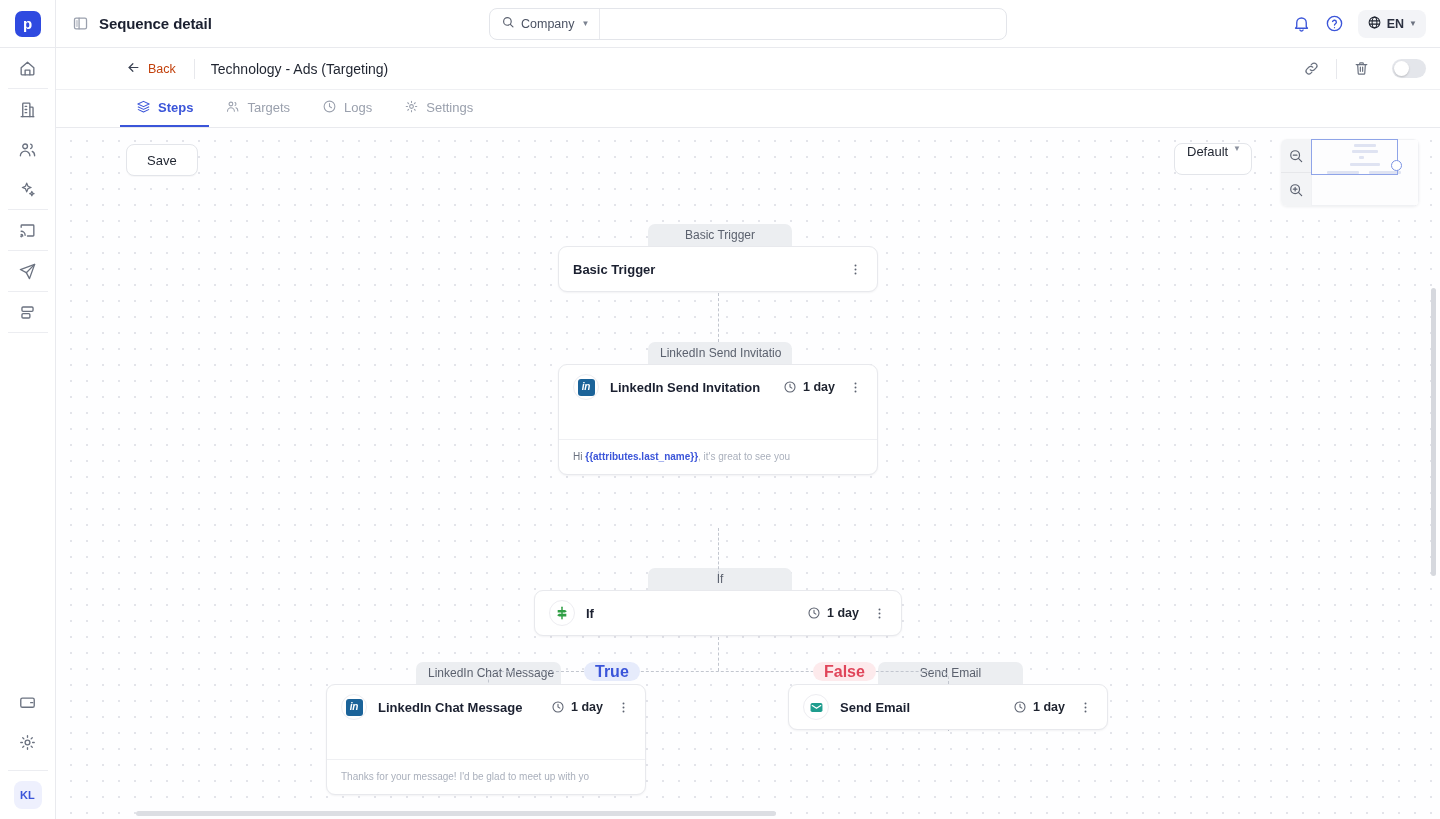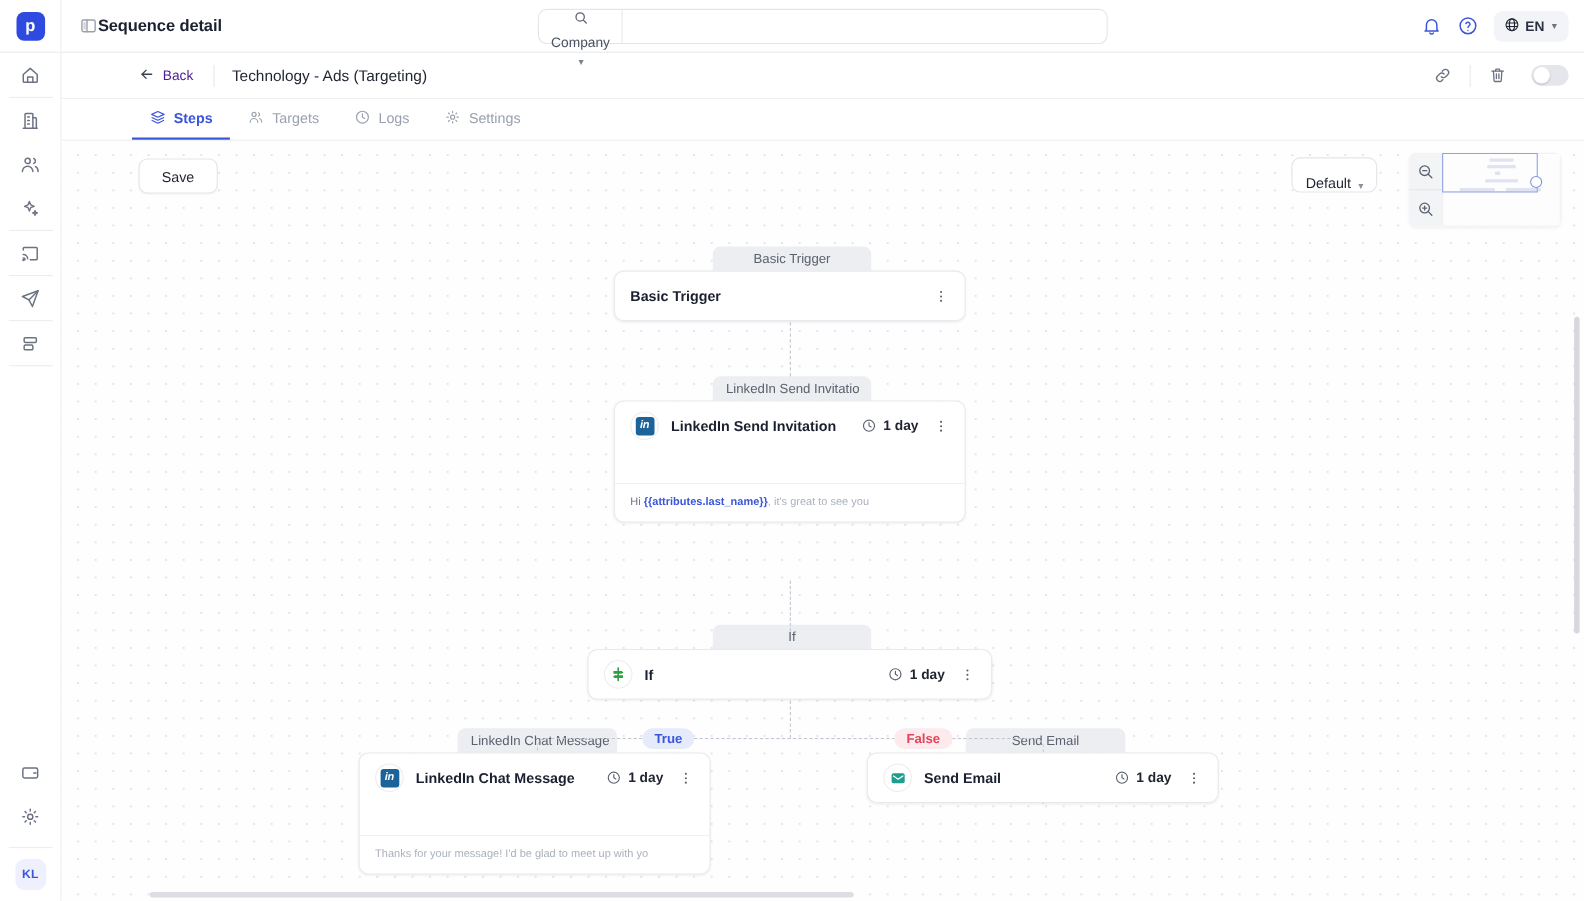--- a/index.html
+++ b/index.html
@@ -51,35 +51,35 @@
   .right { flex: 1 1 auto; display: flex; flex-direction: column; min-width: 0; position: relative; }
 
   
   .topbar {
     height: 48px; flex: 0 0 48px;
     border-bottom: 1px solid #e9eaee;
     display: flex; align-items: center;
     padding: 0 14px 0 16px; background: #fff;
     position: relative;
   }
-  .topbar-left { display: flex; align-items: center; }
+  .topbar-left { display: flex; align-items: center; gap: 10px; }
   .panel-icon { color: #9aa0ad; display: flex; }
   .page-title { font-size: 15px; font-weight: 700; color: #1b2030; letter-spacing: -.1px; }
 
   .searchwrap {
     position: absolute; left: 50%; transform: translateX(-50%);
     width: 518px; height: 32px;
     border: 1px solid #e3e5ea; border-radius: 8px;
     display: flex; align-items: center; background: #fff;
   }
   .search-scope {
     display: flex; align-items: center; gap: 6px;
     height: 30px; padding: 0 10px 0 11px;
     border-right: 1px solid #e9eaee; color: #4b5263;
-    font-size: 12.5px; cursor: pointer; white-space: nowrap; flex-direction: column;
+    font-size: 12.5px; cursor: pointer; white-space: nowrap;
   }
   .search-scope .caret { font-size: 8px; color: #7b8290; margin-left: 1px; }
   .search-main { display: flex; align-items: center; gap: 8px; flex: 1; padding: 0 10px 0 12px; }
   .search-main input {
     border: 0; outline: 0; width: 100%; font-size: 12.5px;
     font-family: "Liberation Sans", sans-serif; color: #2b3040; background: transparent;
   }
   .search-main input::placeholder { color: #aab0bc; }
   .topbar-right { margin-left: auto; display: flex; align-items: center; gap: 14px; }
   .icon-btn { color: #3b55d9; display: flex; cursor: pointer; }
@@ -92,21 +92,21 @@
   .lang-pill .caret { font-size: 8px; color: #6c7280; }
 
   
   .subbar {
     height: 42px; flex: 0 0 42px; background: #fff;
     display: flex; align-items: center; padding: 0 14px 0 70px;
     border-bottom: 1px solid #eff0f3;
   }
   .back-btn {
     display: flex; align-items: center; gap: 7px;
-    font-size: 12.5px; color: #4c1d95; cursor: pointer; justify-content: space-between;
+    font-size: 12.5px; color: #c2410c; cursor: pointer; justify-content: space-between;
   }
   .vdiv { width: 1px; height: 20px; background: #e7e8ec; margin: 0 16px 0 18px; }
   .seq-name { font-size: 14px; color: #1f2430; }
   .subbar-right { margin-left: auto; display: flex; align-items: center; gap: 0; }
   .sb-icon { color: #6b7280; padding: 0 12px; display: flex; cursor: pointer; }
   .sb-sep { width: 1px; height: 20px; background: #e7e8ec; margin: 0 4px; }
   .toggle {
     width: 34px; height: 19px; border-radius: 10px;
     background: #e4e6eb; position: relative; cursor: pointer; margin-left: 10px;
   }
@@ -144,21 +144,21 @@
     background: #fff; border: 1px solid #e3e5ea; border-radius: 8px;
     font-size: 13px; color: #1f2430; cursor: pointer;
     font-family: "Liberation Sans", sans-serif;
     box-shadow: 0 1px 1px rgba(16,24,40,.03);
   }
 
   .view-select {
     position: absolute; right: 188px; top: 15px;
     width: 78px; height: 32px; background: #fff;
     border: 1px solid #e3e5ea; border-radius: 8px;
-    display: flex; align-items: flex-end; justify-content: space-between;
+    display: flex; align-items: flex-start; justify-content: space-between;
     padding: 0 10px 0 12px; font-size: 13px; color: #1f2430; cursor: pointer;
   }
   .view-select .caret { font-size: 8px; color: #8b919e; }
 
   .minimap-wrap {
     position: absolute; right: 21px; top: 11px;
     width: 138px; height: 67px;
     display: flex; background: #fff;
     border-radius: 6px; overflow: hidden;
     box-shadow: 0 1px 3px rgba(16,24,40,.07);
@@ -233,21 +233,21 @@
 
   
   .conn { position: absolute; background: transparent; border-left: 1.4px dashed #c2c6cf; z-index: 1; }
   .branch-box {
     position: absolute; border: 1.4px dashed #c2c6cf;
     border-bottom: none; border-radius: 8px 8px 0 0; z-index: 1;
   }
   .branch-pill {
     position: absolute; height: 19px; line-height: 19px;
     padding: 0 11px; border-radius: 10px;
-    font-size: 12px; font-weight: 700; z-index: 3;
+    font-size: 16px; font-weight: 700; z-index: 3;
   }
   .pill-true { background: #e6ebfb; color: #3b55d9; }
   .pill-false { background: #fdeaec; color: #e0455a; }
 
   .vscroll {
     position: absolute; right: 4px; top: 160px;
     width: 5px; height: 288px; border-radius: 3px;
     background: #d6d8de; z-index: 9; cursor: pointer;
   }
   .hscroll {

